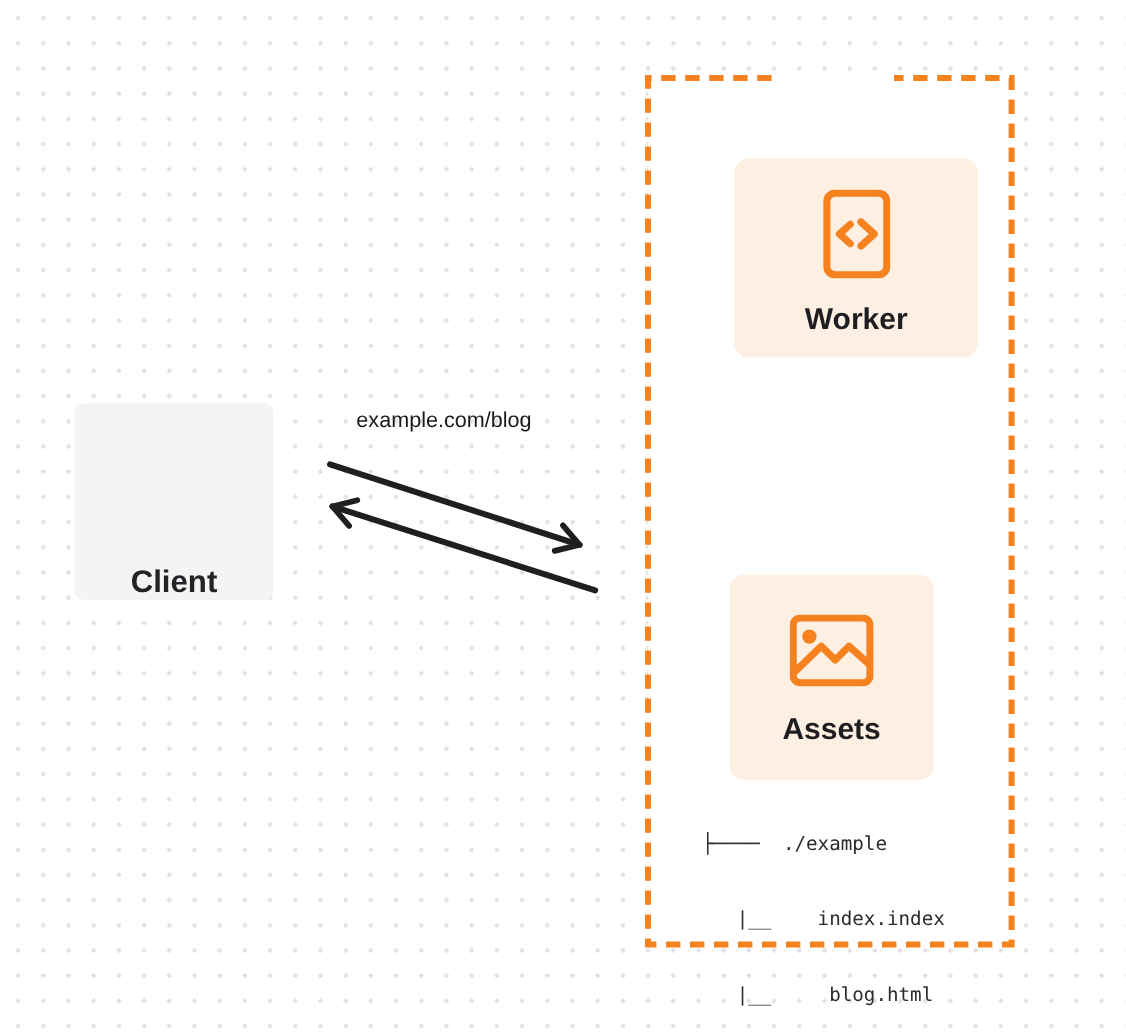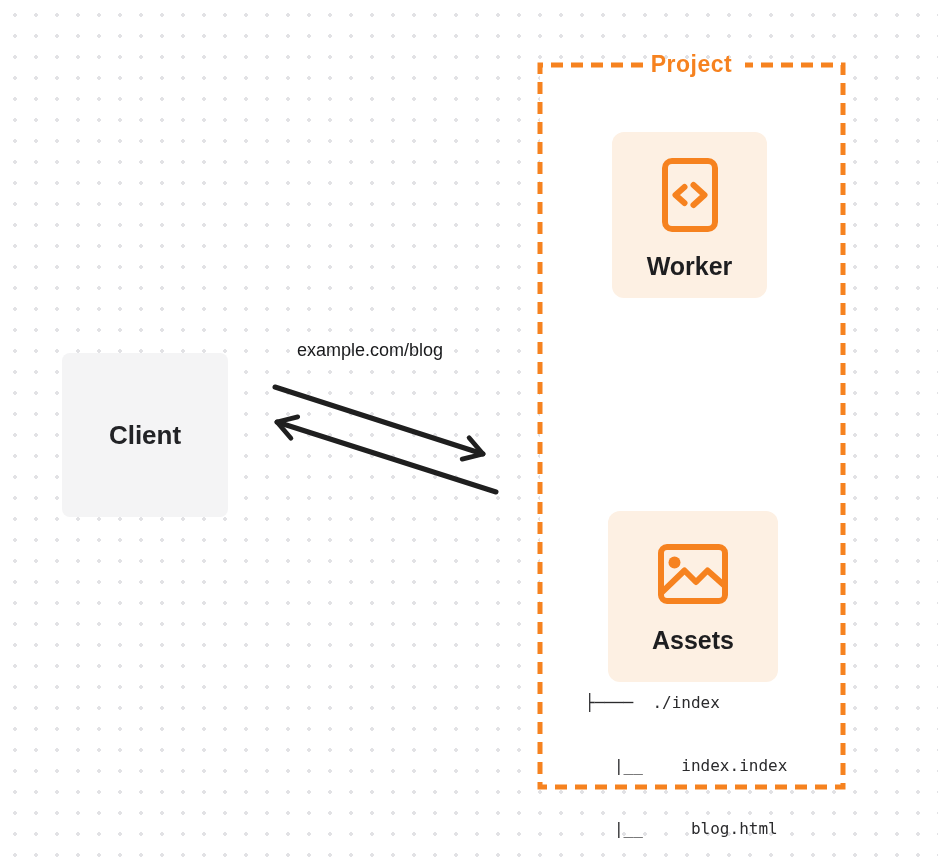--- a/index.html
+++ b/index.html
@@ -36,42 +36,42 @@
 
   .card {
     position: absolute;
     background: #FDF0E3;
     border-radius: 12px;
     display: flex;
     flex-direction: column;
     align-items: center;
     z-index: 2;
   }
-  .worker-card { left: 612px; top: 132px; width: 155px; height: 166px; }
-  .assets-card { left: 608px; top: 479px; width: 170px; height: 171px; margin-top: 32px; }
+  .worker-card { left: 612px; top: 132px; width: 203px; height: 166px; }
+  .assets-card { left: 608px; top: 479px; width: 170px; height: 171px; }
 
   .worker-card .card-icon { margin-top: 26px; }
   .assets-card .card-icon { margin-top: 33px; }
 
   .card-label {
     margin-top: 20px;
     font-size: 25px;
     font-weight: bold;
     color: #1e1e20;
   }
   .assets-card .card-label { margin-top: 22px; }
 
   .client-box {
     position: absolute;
-    left: 62px; top: 353px;
+    left: 62px; top: 336px;
     width: 166px; height: 164px;
     background: #f4f4f5;
     border-radius: 8px;
     display: flex;
-    align-items: center;
+    align-items: flex-end;
     justify-content: center;
     z-index: 2;
   }
   .client-label {
     font-size: 26px;
     font-weight: bold;
     color: #222326;
   }
 
   .request-label {
@@ -112,21 +112,20 @@
       <rect x="540" y="65" width="303" height="722" fill="#ffffff"></rect>
 
       <path d="M643,65 H540 V787 H843 V65 H745" fill="none" stroke="#F6821F" stroke-width="5" stroke-dasharray="12 8"></path>
     </g>
 
     <line x1="275" y1="387" x2="483" y2="454" stroke="#1f1f1f" stroke-width="5" stroke-linecap="round" marker-end="url(#openArrow)"></line>
 
     <line x1="496" y1="492" x2="277" y2="422" stroke="#1f1f1f" stroke-width="5" stroke-linecap="round" marker-end="url(#openArrow)"></line>
   </svg>
 
-  <div class="project-label">Project</div>
 
   <div class="card worker-card">
     <svg class="card-icon" width="56" height="74" viewBox="0 0 56 74" xmlns="http://www.w3.org/2000/svg">
       <rect x="3" y="3" width="50" height="68" rx="7" fill="none" stroke="#F6821F" stroke-width="6"></rect>
       <path d="M22.5,29 L13.5,37 L22.5,45" fill="none" stroke="#F6821F" stroke-width="6" stroke-linecap="round" stroke-linejoin="round"></path>
       <path d="M31.5,27 L42.5,37 L31.5,47" fill="none" stroke="#F6821F" stroke-width="6" stroke-linecap="round" stroke-linejoin="round"></path>
     </svg>
     <div class="card-label">Worker</div>
   </div>
 
@@ -140,21 +139,21 @@
       <g clip-path="url(#imgClip)">
         <circle cx="16.5" cy="18.5" r="6" fill="#F6821F"></circle>
         <path d="M2,50 L26.5,26.5 L38,38 L49.5,26.5 L68,43" fill="none" stroke="#F6821F" stroke-width="6" stroke-linecap="round" stroke-linejoin="round"></path>
       </g>
       <rect x="3" y="3" width="64" height="54" rx="6" fill="none" stroke="#F6821F" stroke-width="6"></rect>
     </svg>
     <div class="card-label">Assets</div>
   </div>
 
   <div class="file-tree">
-    <div>├────  ./index</div>
+    <div>├────  ./example</div>
     <div>   |__    index.index</div>
     <div>   |__     blog.html</div>
     
   </div>
 
   <div class="client-box">
     <span class="client-label">Client</span>
   </div>
 
   <div class="request-label">example.com/blog</div>

